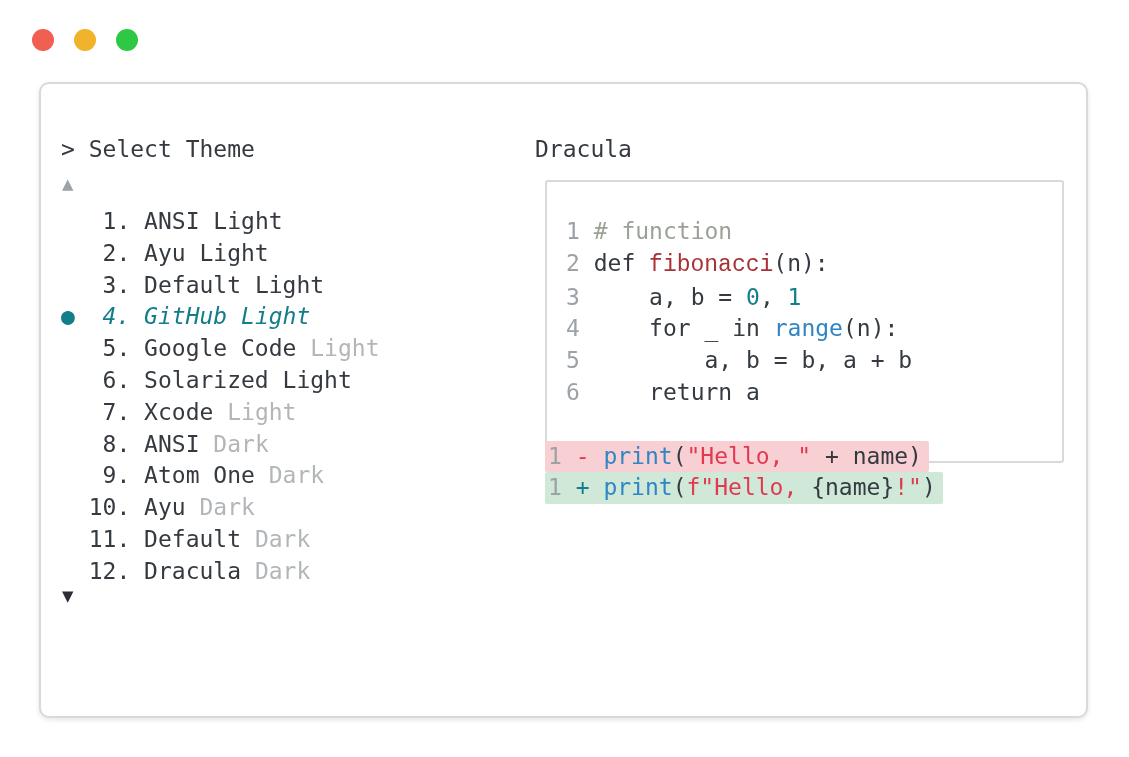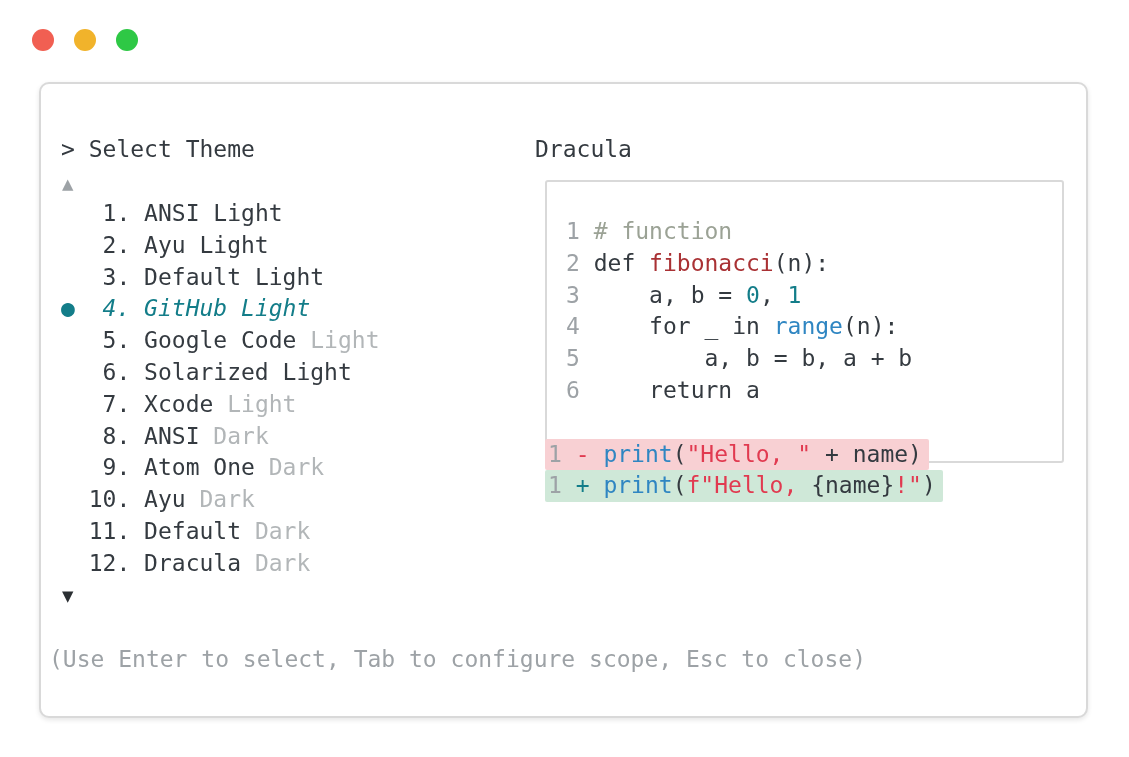--- a/index.html
+++ b/index.html
@@ -24,38 +24,38 @@
   .window *{box-sizing:border-box;}
 
   .mono{font-size:23px;line-height:31.8px;color:var(--text);white-space:pre;}
 
   .picker-title{position:absolute;left:20px;top:50px;}
   .preview-title{position:absolute;left:494px;top:50px;}
 
   .scroll-up{position:absolute;left:21px;top:83px;font-size:19px;line-height:32px;color:var(--muted-gray);}
   .scroll-down{position:absolute;left:21px;top:495px;font-size:19px;line-height:32px;color:#2b2f33;}
 
-  .theme-list{position:absolute;left:20px;top:114px;}
+  .theme-list{position:absolute;left:20px;top:122px;}
   .theme-list .row{white-space:pre;}
   .theme-list .row .dim{color:var(--dim-gray);}
   .theme-list .row.selected, .theme-list .row.selected *{color:var(--accent-teal);font-style:italic;}
 
   .footer{position:absolute;left:8px;top:560px;color:var(--muted-gray);}
 
   
   .preview-box{
     position:absolute;left:504px;top:96px;width:519px;height:283px;
     border:2px solid var(--border-gray);border-radius:3px;background:#fff;
   }
   .code{position:absolute;left:19px;top:34px;}
   .line{white-space:pre;}
   .c-linenum{color:var(--muted-gray);}
   .c-code{color:var(--text);text-align:center;}
   .c-comment{color:var(--comment-green);}
-  .c-function{color:var(--function-red);}
+  .c-function{color:var(--function-red);font-family:Liberation Mono, monospace;}
   .c-number{color:var(--accent-teal);}
   .c-builtin{color:var(--builtin-blue);}
   .c-string{color:var(--string-red);}
   .c-accent{color:var(--accent-teal);}
   .diff{width:fit-content;margin-left:-21px;padding-left:3px;padding-right:7px;border-radius:2px;}
   .diff.removed{background:var(--diff-removed-bg);}
   .diff.added{background:var(--diff-added-bg);}
 </style>
 </head>
 <body>
@@ -71,19 +71,18 @@
   <div class="mono picker-title"><span>&gt;</span><span> </span><span>Select Theme</span></div>
 
   <div class="mono preview-title">Dracula</div>
 
   <div class="scroll-up">▲</div>
 
   <div class="mono theme-list"><div class="row"><span>  </span><span> 1. </span><span>ANSI </span><span>Light</span></div><div class="row"><span>  </span><span> 2. </span><span>Ayu </span><span>Light</span></div><div class="row"><span>  </span><span> 3. </span><span>Default </span><span>Light</span></div><div class="row selected"><span>● </span><span> 4. </span><span>GitHub </span><span>Light</span></div><div class="row"><span>  </span><span> 5. </span><span>Google Code </span><span class="dim">Light</span></div><div class="row"><span>  </span><span> 6. </span><span>Solarized </span><span>Light</span></div><div class="row"><span>  </span><span> 7. </span><span>Xcode </span><span class="dim">Light</span></div><div class="row"><span>  </span><span> 8. </span><span>ANSI </span><span class="dim">Dark</span></div><div class="row"><span>  </span><span> 9. </span><span>Atom One </span><span class="dim">Dark</span></div><div class="row"><span>  </span><span>10. </span><span>Ayu </span><span class="dim">Dark</span></div><div class="row"><span>  </span><span>11. </span><span>Default </span><span class="dim">Dark</span></div><div class="row"><span>  </span><span>12. </span><span>Dracula </span><span class="dim">Dark</span></div></div>
 
   <div class="scroll-down">▼</div>
 
-  <div class="mono footer">(Use Enter to select, Tab to configure scope, Esc to close)</div>
 
   <div class="preview-box">
     <div class="mono code"><div class="line"><span class="c-linenum">1 </span><span class="c-comment"># function</span></div><div class="line"><span class="c-linenum">2 </span><span class="c-code">def </span><span class="c-function">fibonacci</span><span class="c-code">(n):</span></div><div class="line"><span class="c-linenum">3 </span><span class="c-code">    a, b = </span><span class="c-number">0</span><span class="c-code">, </span><span class="c-number">1</span></div><div class="line"><span class="c-linenum">4 </span><span class="c-code">    for _ in </span><span class="c-builtin">range</span><span class="c-code">(n):</span></div><div class="line"><span class="c-linenum">5 </span><span class="c-code">        a, b = b, a + b</span></div><div class="line"><span class="c-linenum">6 </span><span class="c-code">    return a</span></div><div class="line"> </div><div class="line diff removed"><span class="c-linenum">1 </span><span class="c-string">- </span><span class="c-builtin">print</span><span class="c-code">(</span><span class="c-string">"Hello, "</span><span class="c-code"> + name)</span></div><div class="line diff added"><span class="c-linenum">1 </span><span class="c-accent">+ </span><span class="c-builtin">print</span><span class="c-code">(</span><span class="c-string">f"Hello, </span><span class="c-code">{name}</span><span class="c-string">!"</span><span class="c-code">)</span></div></div>
   </div>
 
 </div>
 
 </body></html>

